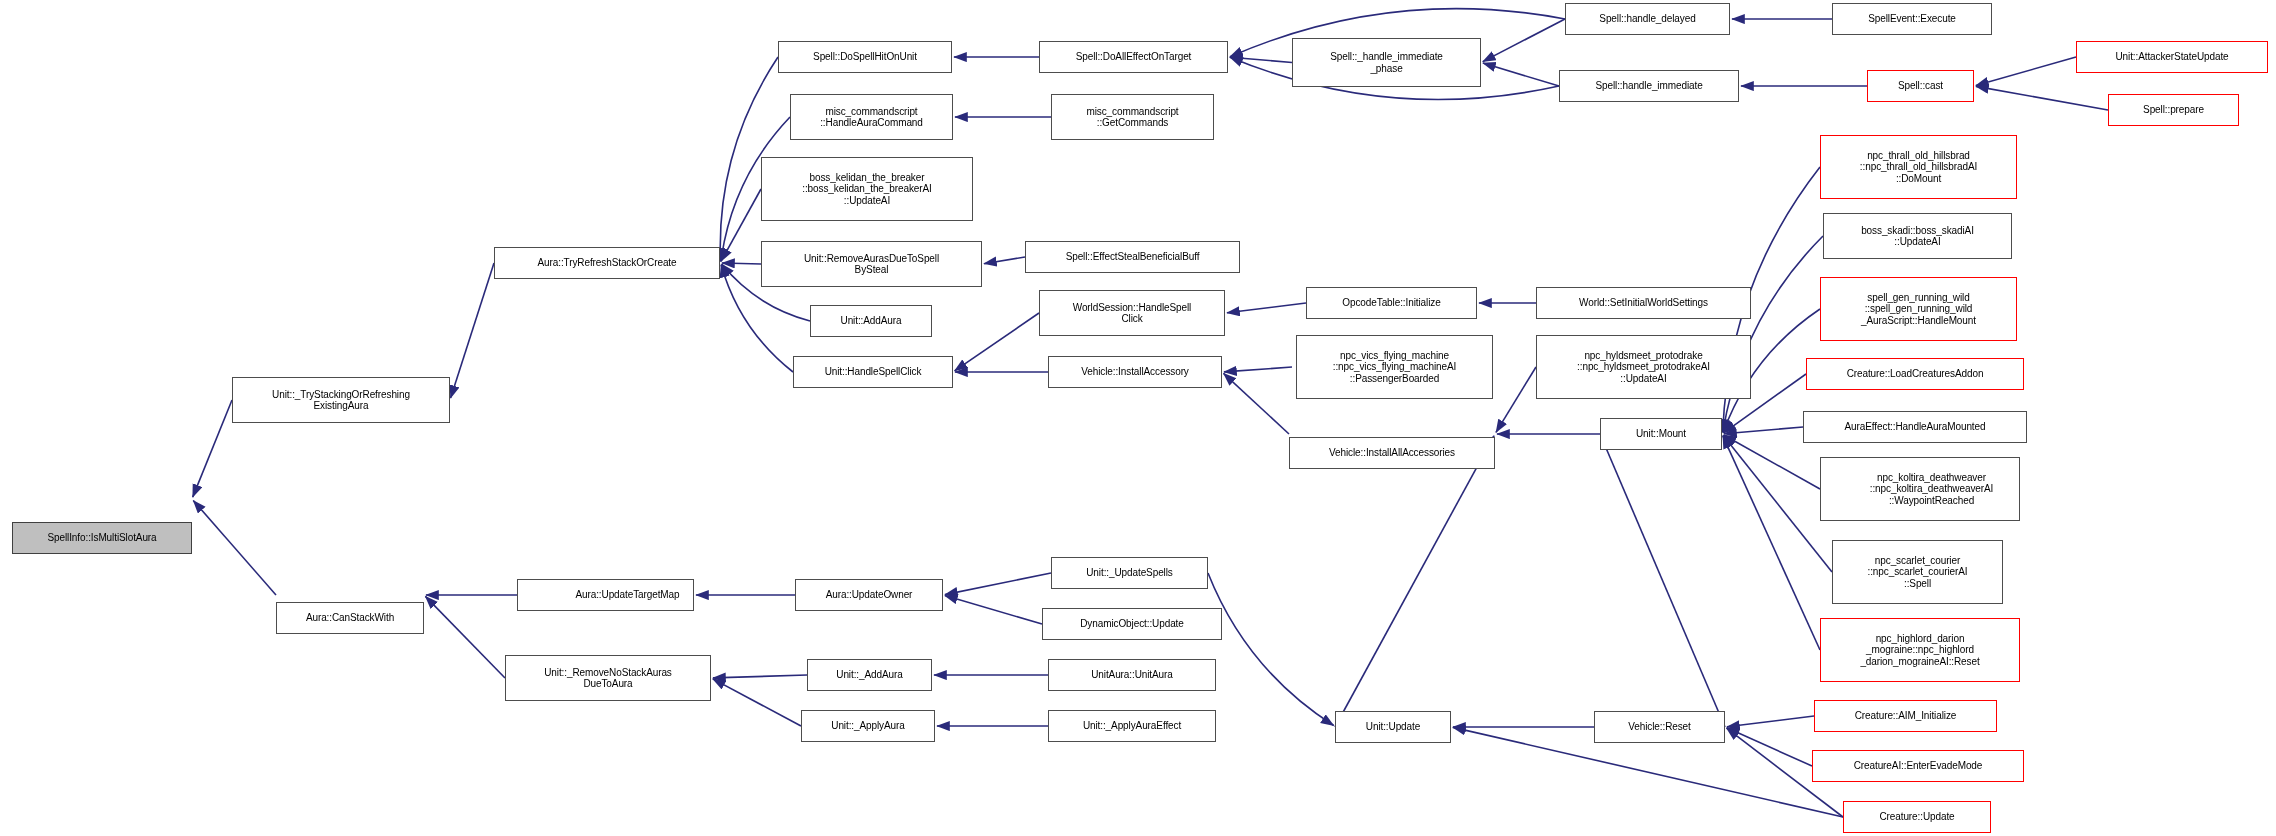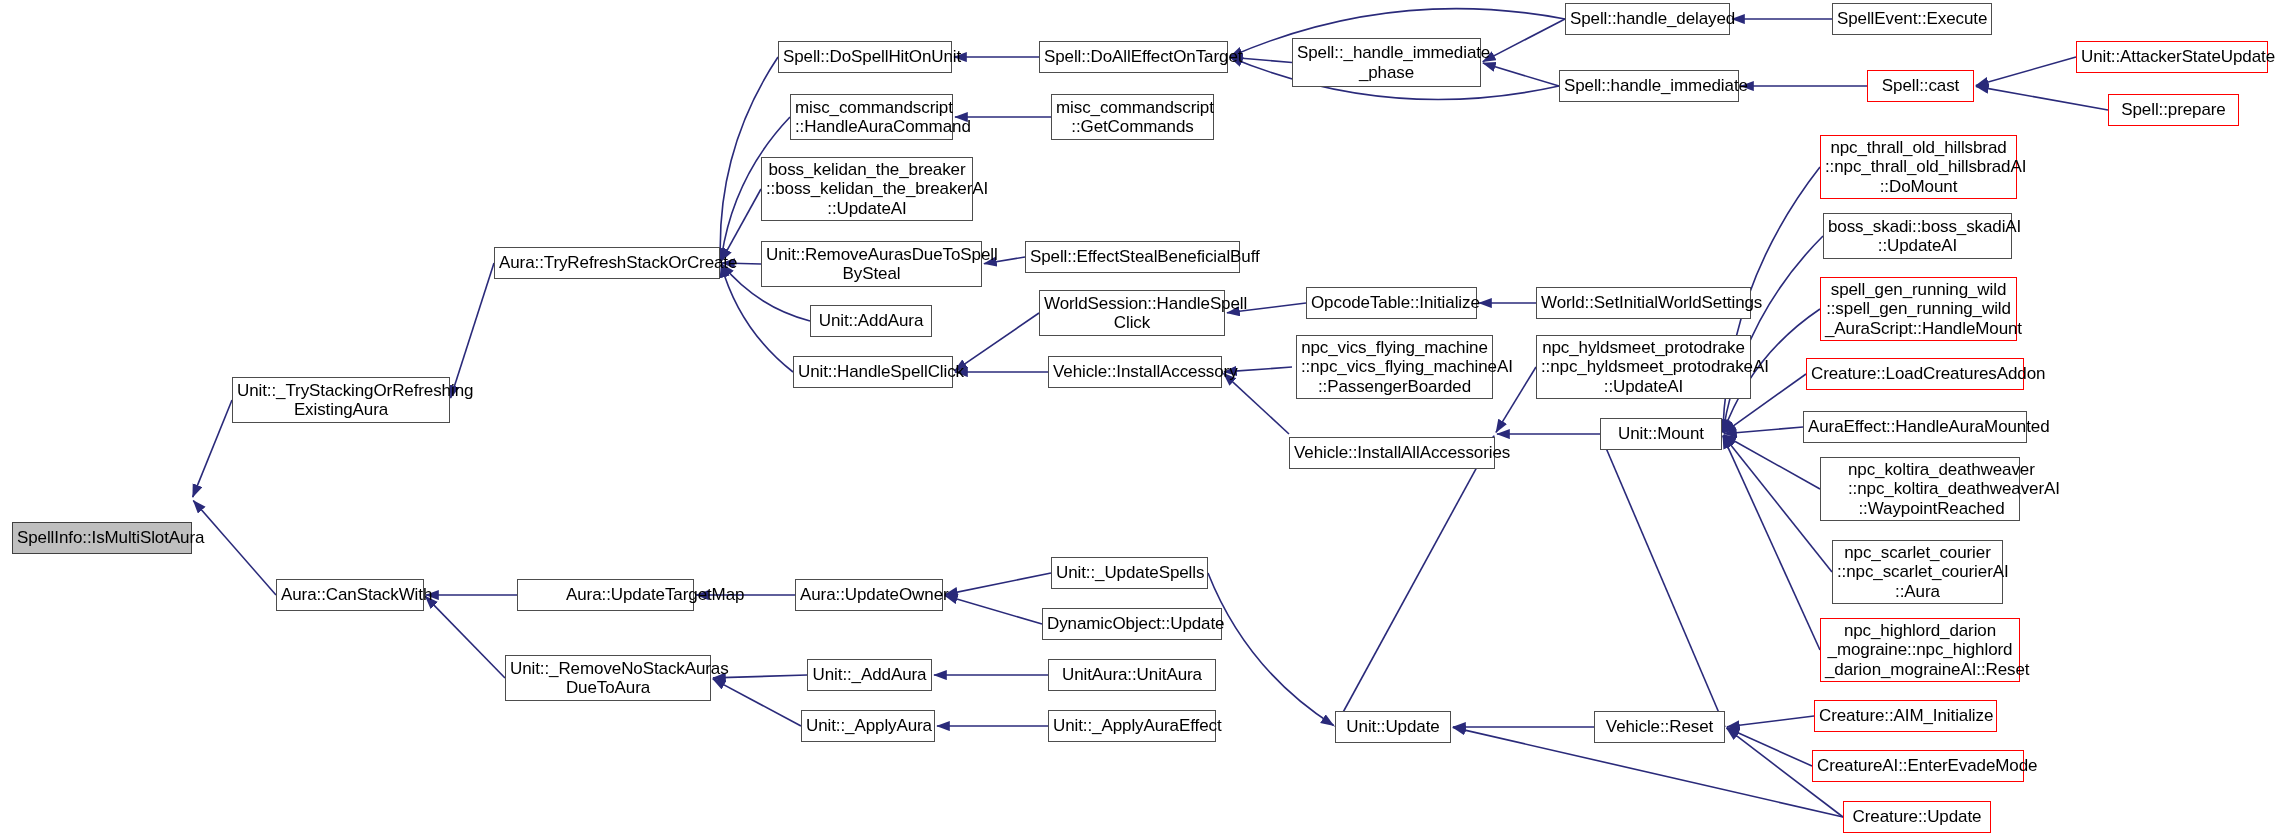--- a/index.html
+++ b/index.html
@@ -2,21 +2,21 @@
 <html><head>
 <meta charset="utf-8">
 <title>Caller Graph</title>
 <style>
   html,body{margin:0;padding:0;background:#ffffff;}
   body{font-family:"Liberation Sans","DejaVu Sans",sans-serif;}
   #graph{position:relative;width:2276px;height:836px;background:#ffffff;overflow:hidden;}
   #edges{position:absolute;left:0;top:0;width:2276px;height:836px;pointer-events:none;}
   .node{position:absolute;box-sizing:border-box;display:flex;align-items:center;
         justify-content:center;text-align:center;background:#ffffff;
-        border:1px solid #4d4d4d;color:#000000;font-size:17px;line-height:1.13;
+        border:1px solid #4d4d4d;color:#000000;font-size:10px;line-height:1.13;
         padding:1px 4px;white-space:pre-line;letter-spacing:-0.1px;}
   .node.root{background:#bfbfbf;border-color:#404040;margin-top:39px;}
   .node.red{border:1px solid #ff0000;}
   .node span{display:block;width:100%;}
 </style>
 </head>
 <body>
 
 <div id="graph">
   <svg id="edges" xmlns="http://www.w3.org/2000/svg" viewBox="0 0 2276 836">
@@ -130,25 +130,25 @@
       <div class="node red" style="left: 1820px; top: 277px; width: 197px; min-height: 64px;"><span>spell_gen_running_wild
 ::spell_gen_running_wild
 _AuraScript::HandleMount</span></div>
       <div class="node red" style="left: 1806px; top: 358px; width: 218px; min-height: 32px;"><span>Creature::LoadCreaturesAddon</span></div>
       <div class="node" style="left: 1803px; top: 411px; width: 224px; min-height: 32px;"><span>AuraEffect::HandleAuraMounted</span></div>
       <div class="node" style="left: 1820px; top: 457px; width: 200px; min-height: 64px; padding-left: 27px;"><span>npc_koltira_deathweaver
 ::npc_koltira_deathweaverAI
 ::WaypointReached</span></div>
       <div class="node" style="left: 1832px; top: 540px; width: 171px; min-height: 64px;"><span>npc_scarlet_courier
 ::npc_scarlet_courierAI
-::Aura</span></div>
+::Spell</span></div>
       <div class="node red" style="left: 1820px; top: 618px; width: 200px; min-height: 64px;"><span>npc_highlord_darion
 _mograine::npc_highlord
 _darion_mograineAI::Reset</span></div>
-      <div class="node" style="left: 276px; top: 579px; width: 148px; min-height: 32px;"><span>Aura::CanStackWith</span></div>
+      <div class="node" style="left: 276px; top: 602px; width: 148px; min-height: 32px;"><span>Aura::CanStackWith</span></div>
       <div class="node" style="left: 505px; top: 655px; width: 206px; min-height: 46px;"><span>Unit::_RemoveNoStackAuras
 DueToAura</span></div>
       <div class="node" style="left: 517px; top: 579px; width: 177px; min-height: 32px; padding-left: 48px;"><span>Aura::UpdateTargetMap</span></div>
       <div class="node" style="left: 807px; top: 659px; width: 125px; min-height: 32px;"><span>Unit::_AddAura</span></div>
       <div class="node" style="left: 801px; top: 710px; width: 134px; min-height: 32px;"><span>Unit::_ApplyAura</span></div>
       <div class="node" style="left: 795px; top: 579px; width: 148px; min-height: 32px;"><span>Aura::UpdateOwner</span></div>
       <div class="node" style="left: 1048px; top: 659px; width: 168px; min-height: 32px;"><span>UnitAura::UnitAura</span></div>
       <div class="node" style="left: 1048px; top: 710px; width: 168px; min-height: 32px;"><span>Unit::_ApplyAuraEffect</span></div>
       <div class="node" style="left: 1051px; top: 557px; width: 157px; min-height: 32px;"><span>Unit::_UpdateSpells</span></div>
       <div class="node" style="left: 1042px; top: 608px; width: 180px; min-height: 32px;"><span>DynamicObject::Update</span></div>

